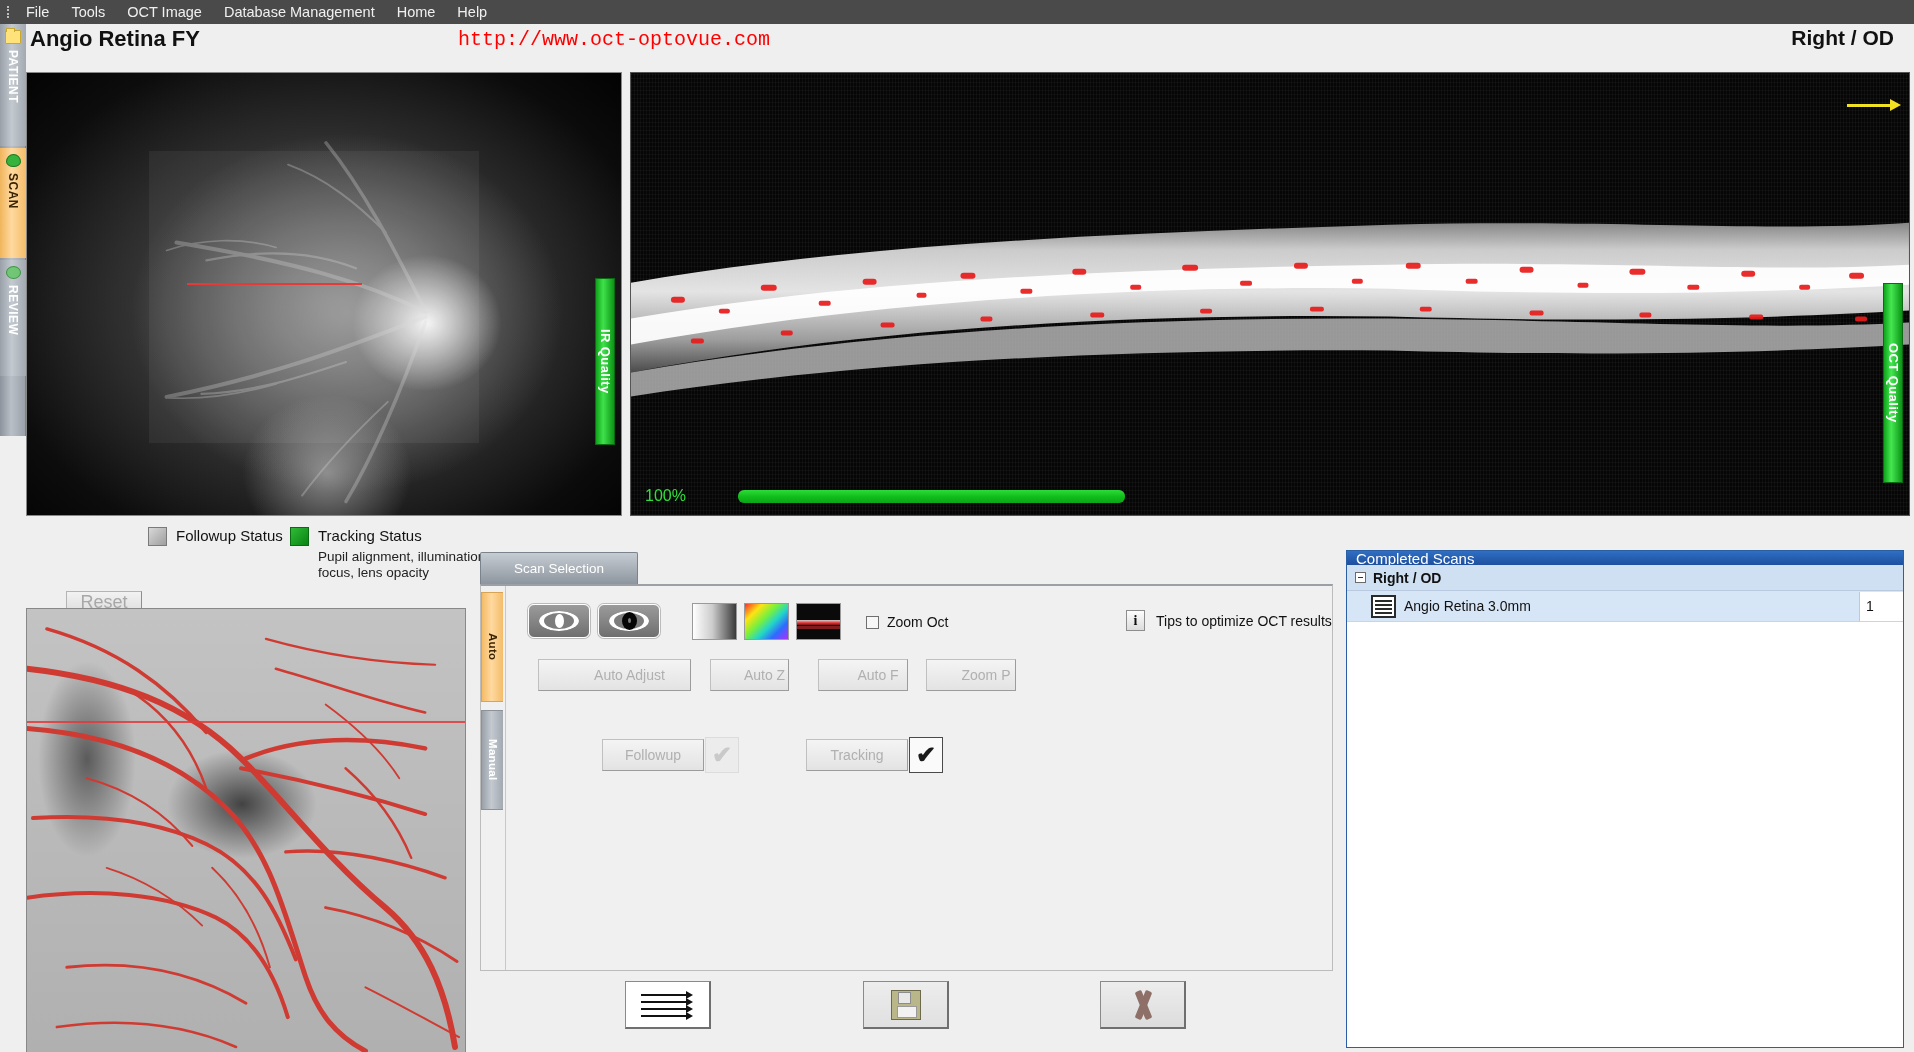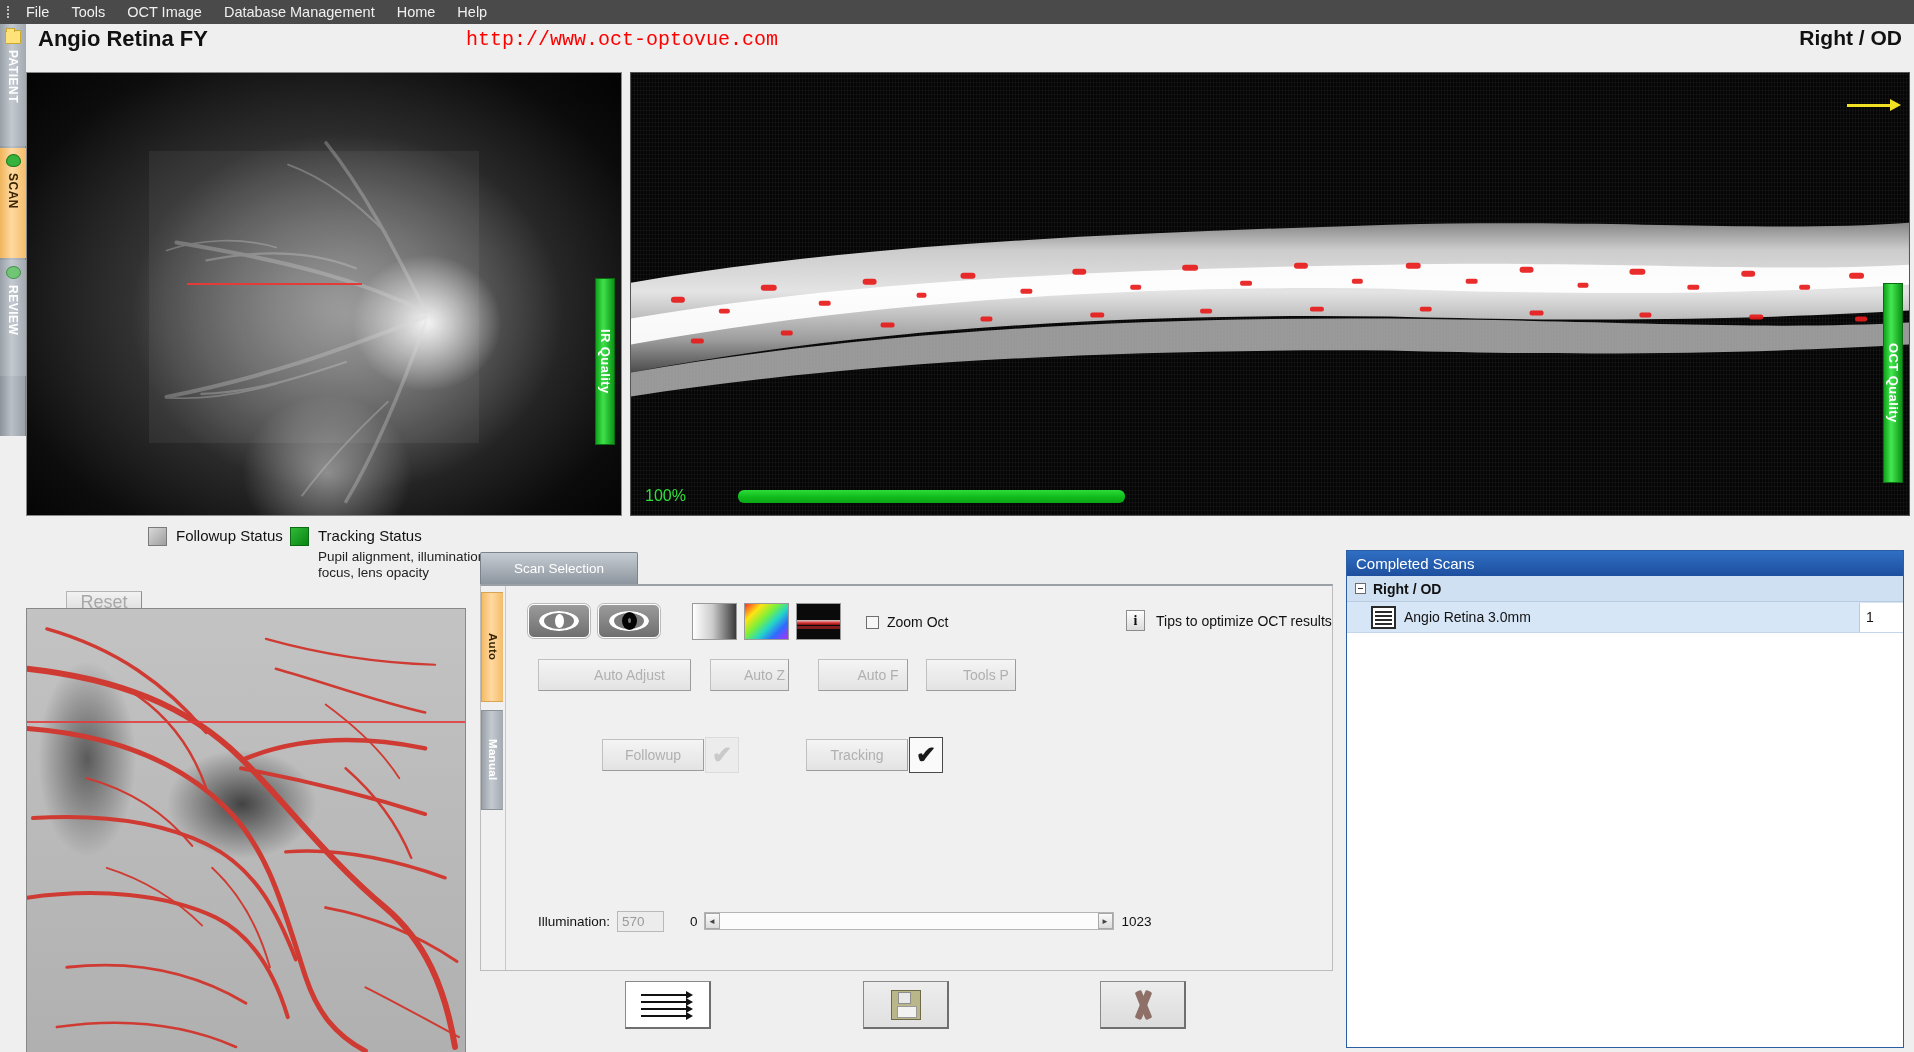--- a/index.html
+++ b/index.html
@@ -48,21 +48,21 @@
   .rail-ico { width: 16px; height: 14px; position: relative; }
   .folder-ico { background: #ffe37a; border: 1px solid #c9a92f; border-radius: 1px; }
   .folder-ico::before { content:""; position:absolute; top:-3px; left:0; width:7px; height:3px;
     background:#ffe37a; border:1px solid #c9a92f; border-bottom:none; border-radius:1px 1px 0 0; }
   .eye-green { width:15px; height:13px; background:#36b33c; border-radius:50% 50% 50% 50%/60% 60% 40% 40%;
     border:1px solid #1d7a22; }
   .eye-green2 { width:15px; height:13px; background:#63c767; border-radius:50%;
     border:1px solid #2f8b34; opacity:.85; }
 
   
-  .header { position: absolute; top: 24px; left: 26px; width: 1888px; height: 26px; }
+  .header { position: absolute; top: 24px; left: 18px; width: 1888px; height: 26px; }
   .title {
     position: absolute; left: 12px; top: 2px;
     font-size: 22px; font-weight: bold; color: #111;
   }
   .weburl {
     position: absolute; left: 440px; top: 4px;
     font-family: Liberation Mono, monospace; font-size: 20px; color: #ff0000;
   }
   .eyelabel {
     position: absolute; right: 12px; top: 2px;
@@ -294,21 +294,21 @@
   .xico i { position:absolute; left:11px; top:0; width:7px; height:30px; background:#8e7068; border-radius:2px; }
   .xico i:first-child { transform: rotate(22deg); }
   .xico i:last-child { transform: rotate(-22deg); }
 
   
   .cscans {
     position:absolute; left:1346px; top:550px; width:558px; height:498px;
     background:#fff; border:1px solid #2a5fa5;
   }
   .cs-head {
-    height:25px; background: linear-gradient(to bottom,#2f6fc4,#1e4f9e);
+    height:14px; background: linear-gradient(to bottom,#2f6fc4,#1e4f9e);
     color:#fff; font-size:15px; display:flex; align-items:center; padding-left:9px;
   }
   .cs-cols { display:flex; height:471px; }
   .cs-col { flex:1; border-right:1px solid #b9c9df; }
   .cs-col:last-child { border-right:none; }
   .cs-colhead {
     height:26px; background:#cfe0f3; border-bottom:1px solid #b9c9df;
     font-size:14px; font-weight:bold; color:#111;
     display:flex; align-items:center; padding-left:8px; gap:7px;
   }
@@ -536,38 +536,27 @@
       </div>
 
       <div class="tips">
         <span class="ibtn">i</span>
         <span class="ttxt">Tips to optimize OCT results</span>
       </div>
 
       <div class="abtn aa">Auto Adjust</div>
       <div class="abtn az">Auto Z</div>
       <div class="abtn af">Auto F</div>
-      <div class="abtn ap">Tools P</div>
+      <div class="abtn ap">Zoom P</div>
 
       <div class="fbtn fu">Followup</div>
       <div class="chk c1">✔</div>
       <div class="fbtn tr">Tracking</div>
       <div class="chk c2">✔</div>
 
-      <div class="illrow">
-        <span class="illlbl">Illumination:</span>
-        <span class="illbox">570</span>
-        <span class="illmin">0</span>
-        <span class="slider">
-          <span class="sarrow">◄</span>
-          <span class="strack"></span>
-          <span class="sarrow">►</span>
-        </span>
-        <span class="illmax">1023</span>
-      </div>
     </div>
   </div>
 
   <div class="actions">
     <div class="actbtn a1">
       <span class="lines-ico">
         <i style="top:4px"></i>
           <i style="top:11px"></i>
           <i style="top:18px"></i>
           <i style="top:25px"></i>

